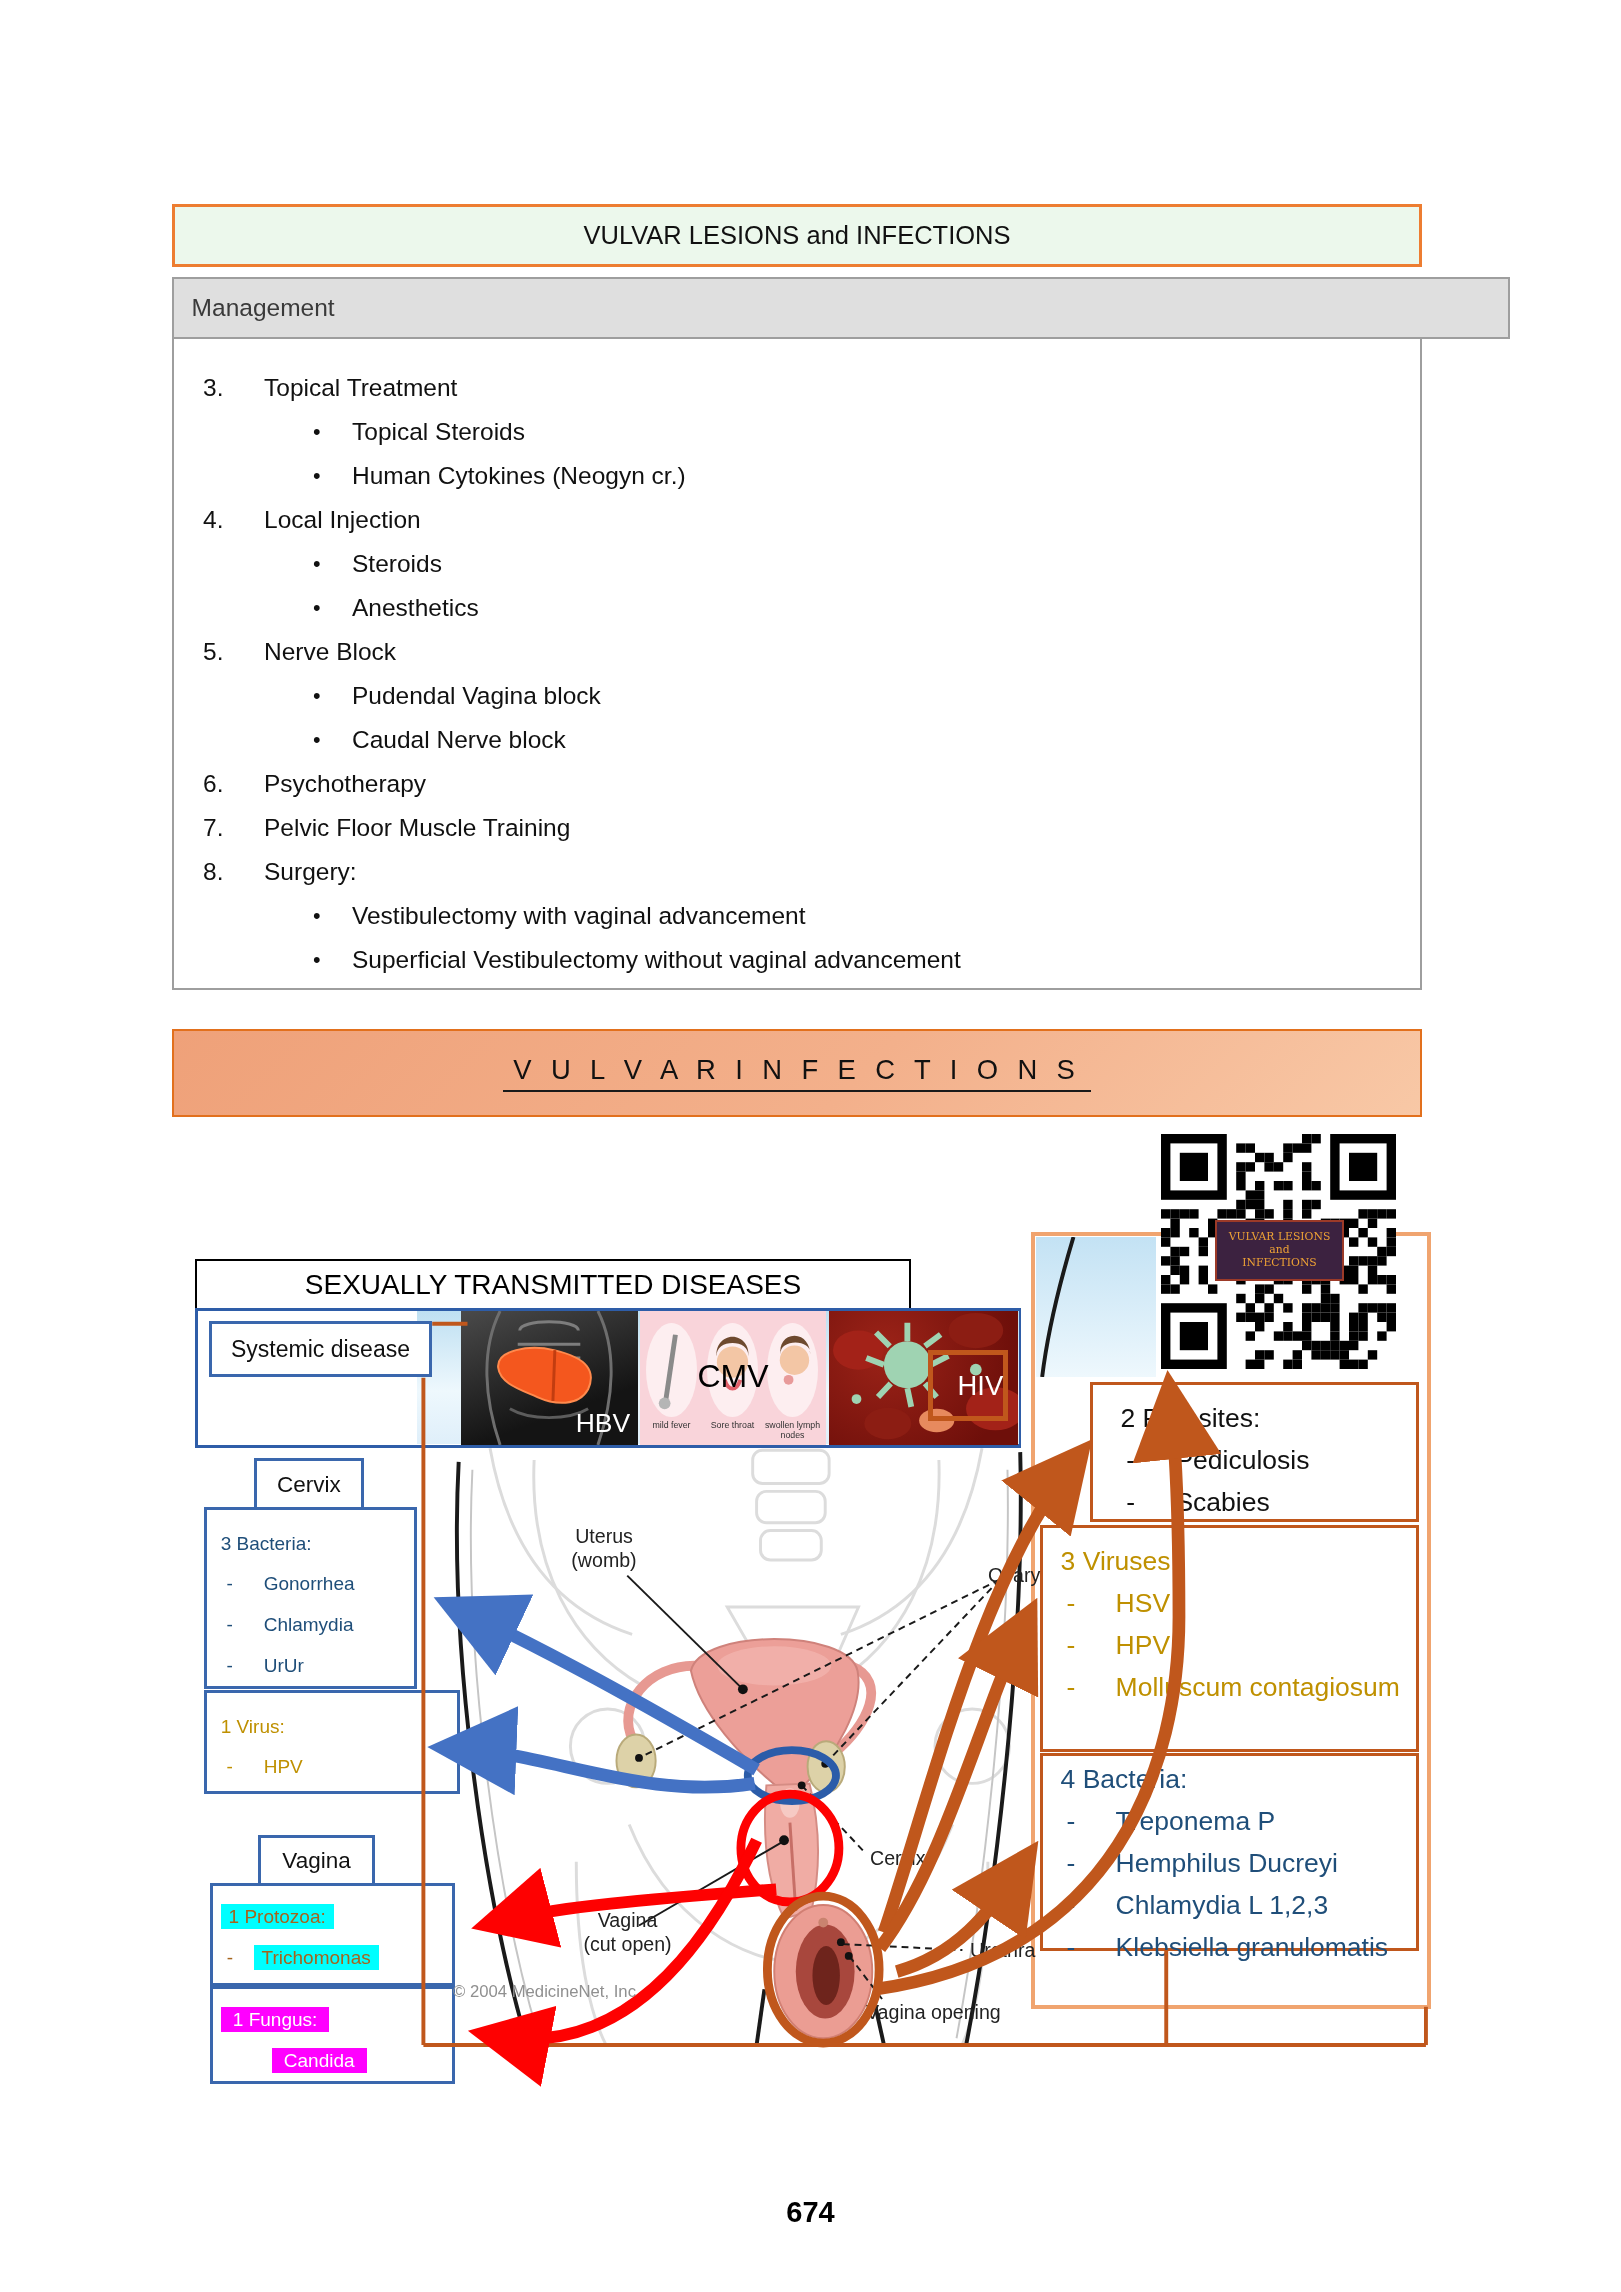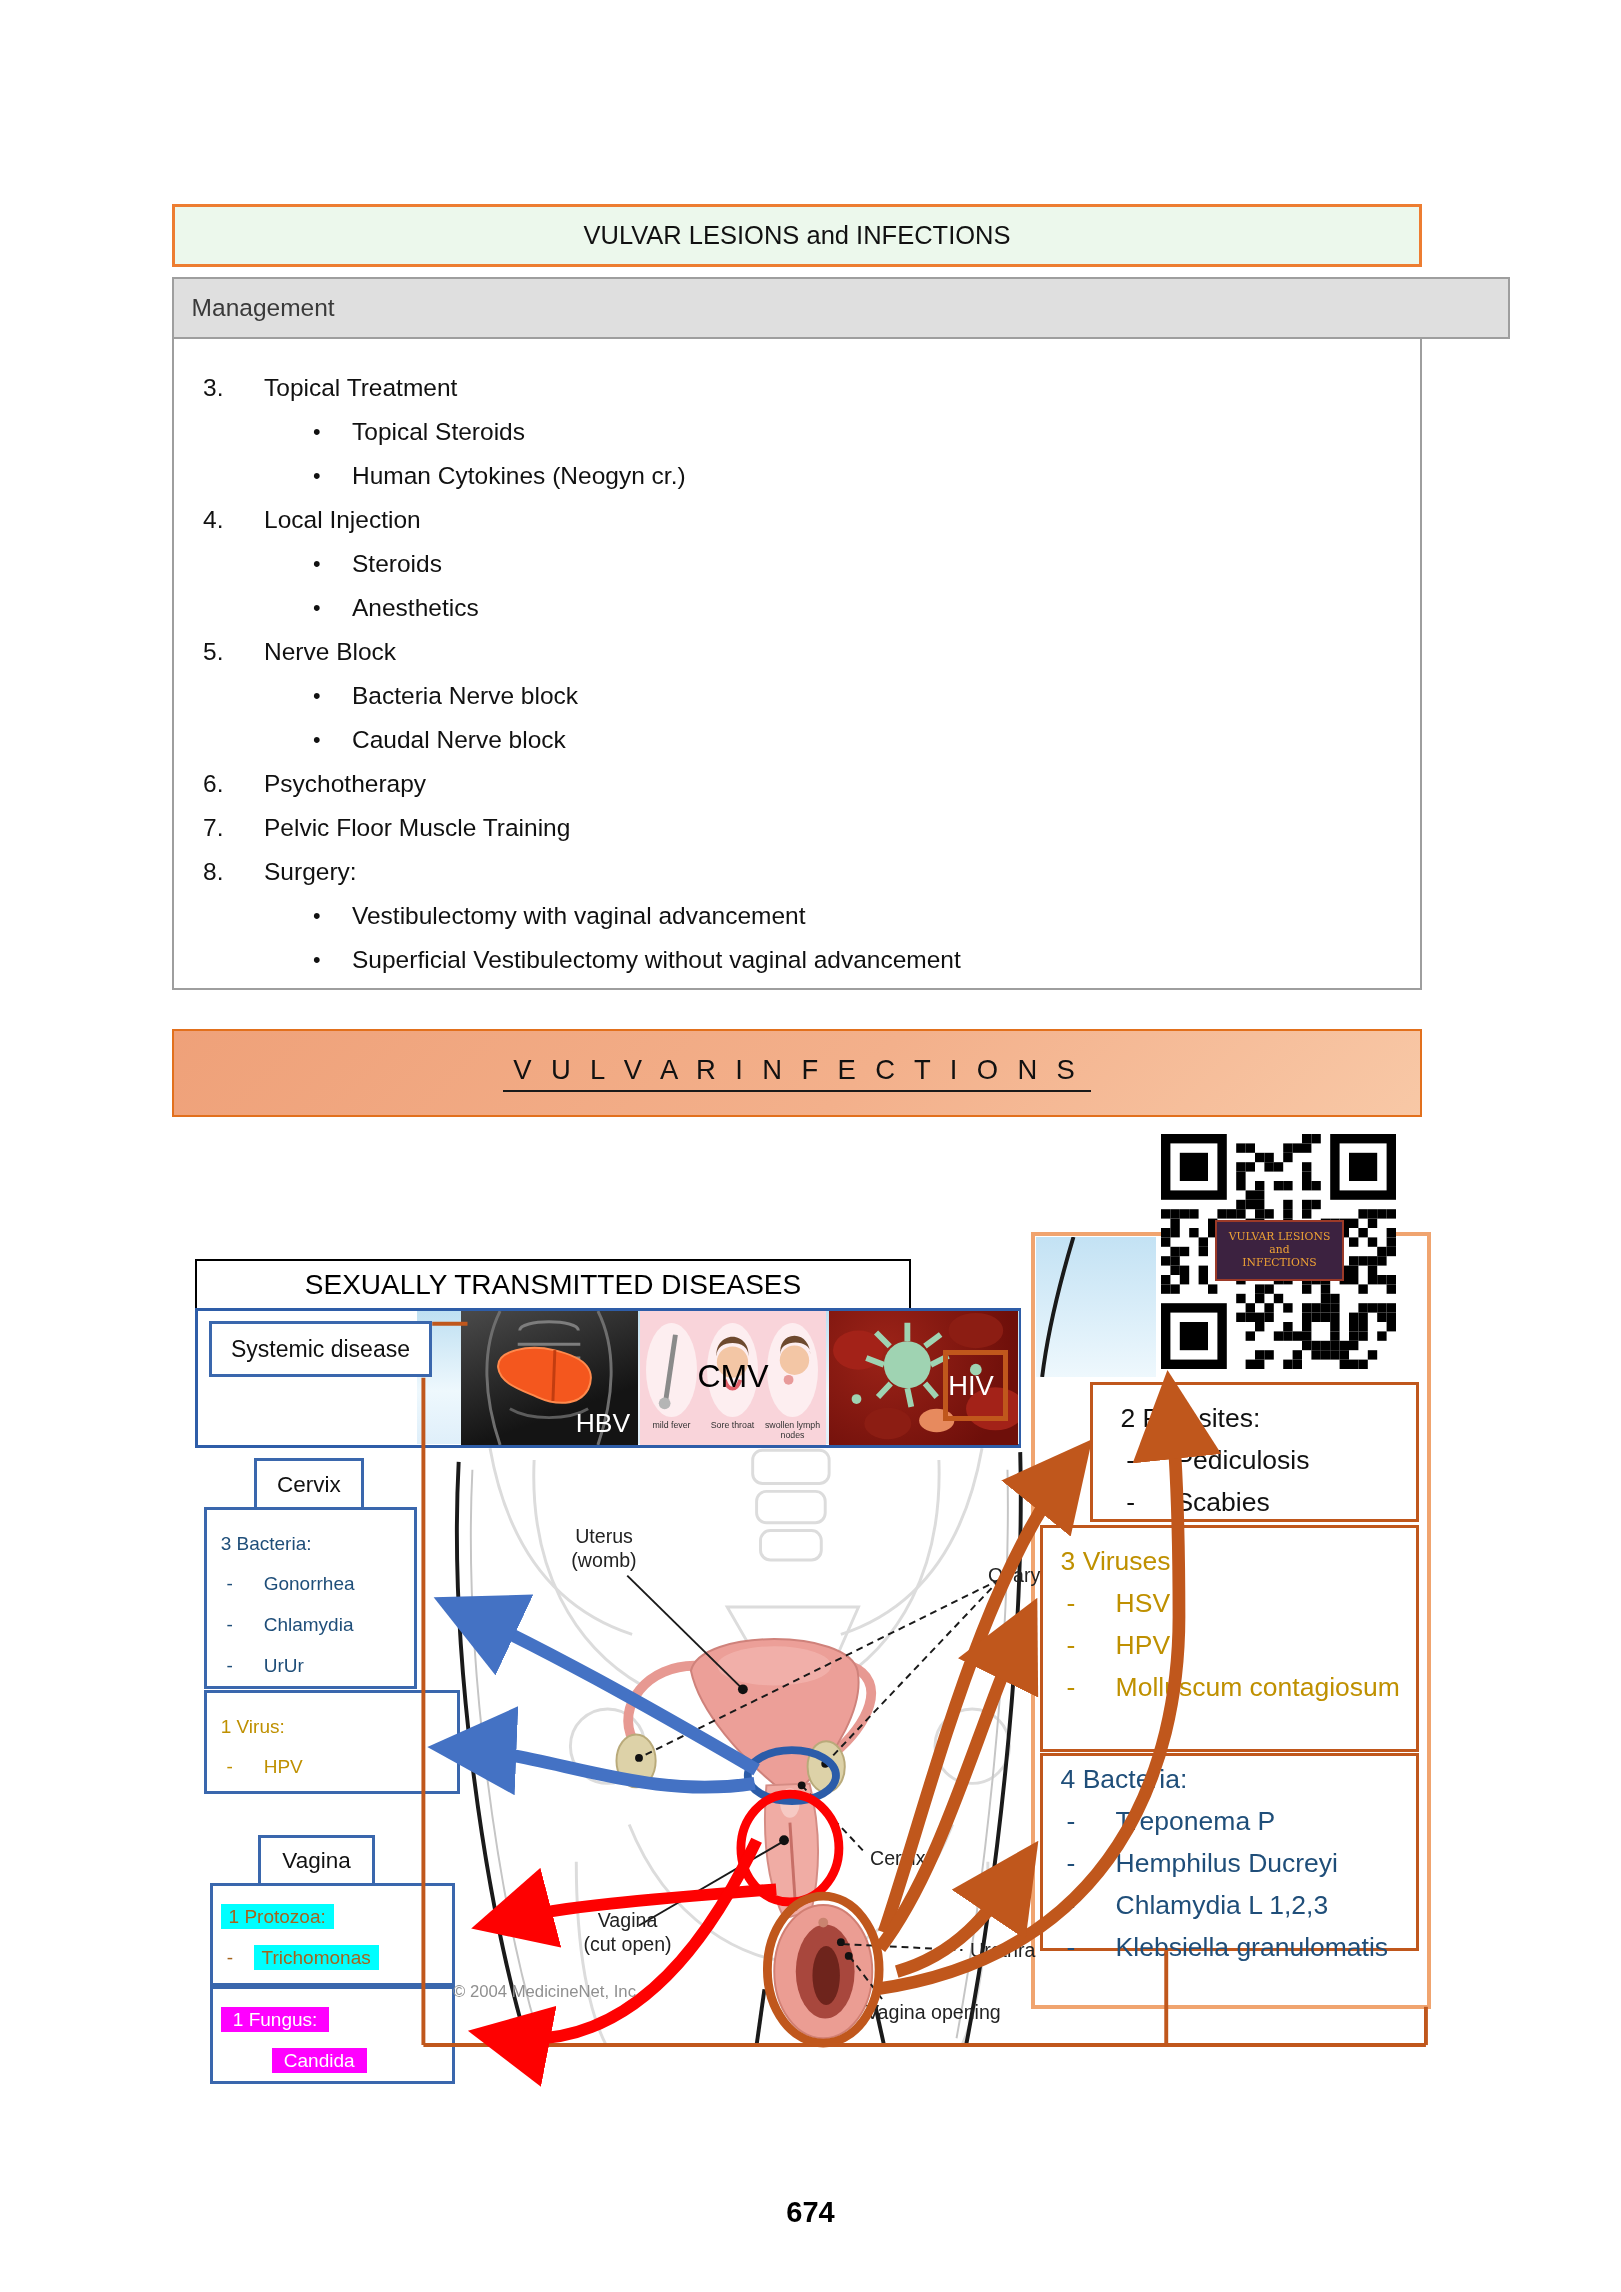--- a/index.html
+++ b/index.html
@@ -34,22 +34,22 @@
   .sys-box{left:209px;top:1321px;width:223px;height:56px;background:#fff;border:3.9px solid #3a67ad;
            box-sizing:border-box;display:flex;align-items:center;justify-content:center;font-size:23px;color:#111;}
   .photo{top:1311px;height:134px;overflow:hidden;}
   .photo-label{position:absolute;color:#fff;font-size:26.5px;}
   .hbv{left:461px;width:177px;background:linear-gradient(160deg,#4a4a4a,#141414 70%);}
   .cmv{left:640px;width:186px;background:#f9d4da;}
   .hiv{left:829px;width:189px;background:radial-gradient(circle at 30% 30%,#9c2318,#6e0f0a 80%);}
   .cmv-oval{position:absolute;top:11.8px;width:51px;height:94px;background:#fdeef0;border-radius:50%;}
   .cmv-cap{position:absolute;top:110px;font-size:8.8px;color:#333;width:59px;text-align:center;line-height:9.8px;}
   .cmv-big{position:absolute;left:0;top:47px;width:186px;text-align:center;font-size:32px;color:#000;}
-  .hiv-tag{position:absolute;right:9.8px;top:39px;width:65px;height:71px;border:5.9px solid #c0571c;
-           box-sizing:border-box;display:flex;align-items:center;justify-content:flex-start;font-size:27.4px;color:#fff;}
+  .hiv-tag{position:absolute;right:9.8px;top:39px;width:80px;height:71px;border:5.9px solid #c0571c;
+           box-sizing:border-box;display:flex;align-items:center;justify-content:flex-end;font-size:27.4px;color:#fff;}
   
   .salmon-box{left:1031px;top:1232px;width:400px;height:777px;border:4.9px solid #f0a46f;box-sizing:border-box;background:#fff;}
   .blue-patch{left:1036px;top:1237px;width:120px;height:140px;
               background:linear-gradient(180deg,#c3e2f4 0%,#eef8fd 100%);}
   .qr{left:1161px;top:1130px;width:235px;height:243px;background:#fff;}
   .qr svg{position:absolute;left:0;top:3.9px;}
   .qr-label{position:absolute;left:54px;top:90px;width:129px;height:61px;background:#3c2240;
             border:2.9px solid #9c3a28;box-sizing:border-box;display:flex;flex-direction:column;align-items:center;
             justify-content:center;font-family:"DejaVu Serif",serif;color:#eda135;font-size:10.8px;font-weight:normal;line-height:12.7px;}
   .obox{border:3.9px solid #c0571c;box-sizing:border-box;background:#fff;font-size:26.5px;}
@@ -114,21 +114,21 @@
     <div class="srow">
         <span class="bullet-glyph">•</span>
         <span>Anesthetics</span>
       </div>
     <div class="mrow">
         <span class="mnum">5.</span>
         <span>Nerve Block</span>
       </div>
     <div class="srow">
         <span class="bullet-glyph">•</span>
-        <span>Bacteria Nerve block</span>
+        <span>Pudendal Vagina block</span>
       </div>
     <div class="srow">
         <span class="bullet-glyph">•</span>
         <span>Caudal Nerve block</span>
       </div>
     <div class="mrow">
         <span class="mnum">6.</span>
         <span>Psychotherapy</span>
       </div>
     <div class="mrow">

